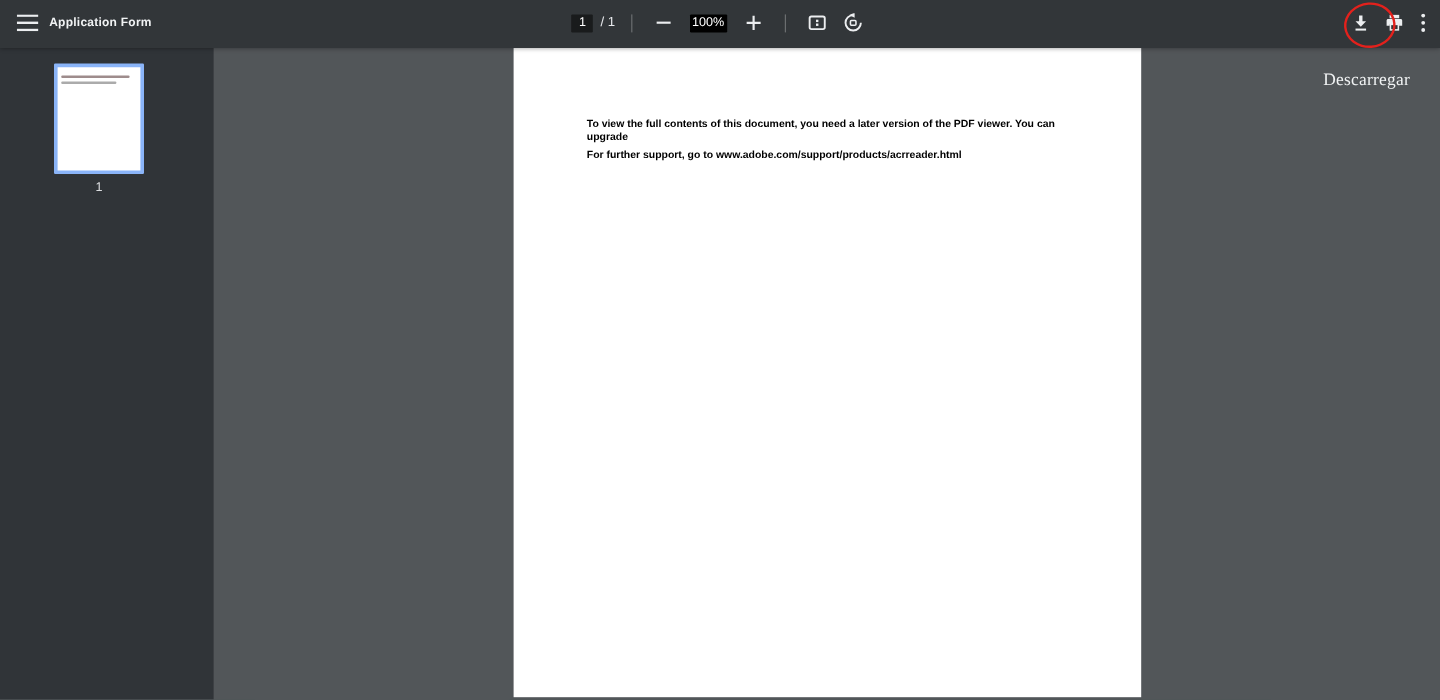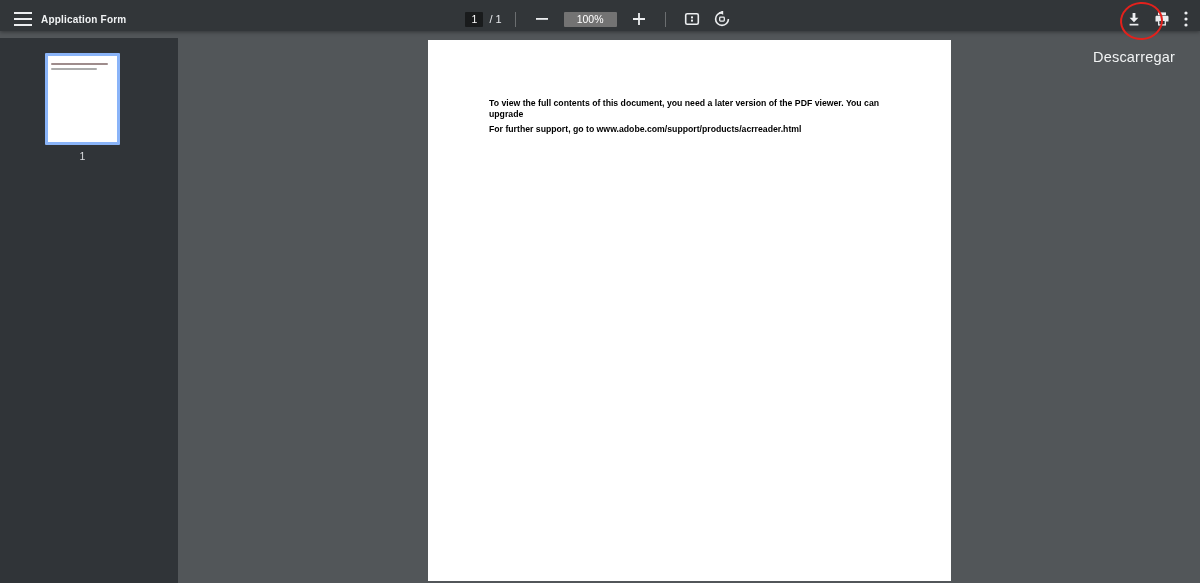--- a/index.html
+++ b/index.html
@@ -4,21 +4,21 @@
 <style>
   html,body{margin:0;padding:0;}
   body{
     width:1200px;height:583px;overflow:hidden;position:relative;
     background:#525659;
     font-family:"Liberation Sans",sans-serif;
     -webkit-font-smoothing:antialiased;
   }
   
   .toolbar{
-    position:absolute;top:0;left:0;width:1200px;height:31px;
+    position:absolute;top:0;left:0;width:1200px;height:40px;
     background:#323639;display:flex;align-items:center;
     box-shadow:0 1px 4px rgba(0,0,0,.4);z-index:10;
   }
   .tb-left{position:absolute;left:0;top:0;height:38px;display:flex;align-items:center;padding-left:10px;}
   .icon-btn{
     background:none;border:none;padding:0;margin:0;cursor:pointer;
     display:flex;align-items:center;justify-content:center;
     width:26px;height:26px;border-radius:50%;
   }
   .icon-btn svg{display:block;}
@@ -33,23 +33,23 @@
   }
   .tb-center *{pointer-events:auto;}
   .page-input{
     width:18px;height:15px;background:#191b1c;border:none;border-radius:1px;
     color:#fff;font-size:10.5px;text-align:center;
     font-family:"Liberation Sans",sans-serif;padding:0;
   }
   .page-total{color:#e8eaed;font-size:11px;margin-left:6px;white-space:nowrap;}
   .tb-sep{width:1px;height:15px;background:rgba(255,255,255,.28);margin:0 13px;}
   .zoom-box{
-    min-width:31px;height:15px;background:#737373;border-radius:1px;
+    min-width:31px;height:15px;background:#000000;border-radius:1px;
     color:#fff;font-size:10.5px;display:flex;align-items:center;justify-content:center;
-    margin:0 9px;padding:0 11px;
+    margin:0 9px;padding:0 0;
   }
   .tb-right{
     position:absolute;right:0;top:0;height:38px;display:flex;align-items:center;
     padding-right:5px;
   }
   .tb-right .icon-btn{margin-left:2px;}
   .kebab-btn{width:18px;}
   
   .red-annotation{
     position:absolute;left:1120px;top:2px;width:39px;height:34px;
@@ -77,22 +77,22 @@
   .pdf-page{
     position:absolute;left:250px;top:2px;width:523px;height:541px;background:#ffffff;
   }
   .pdf-text{
     position:absolute;left:61px;top:58px;width:410px;
     color:#000;font-size:8.7px;line-height:11.4px;letter-spacing:0;
   }
   .pdf-text p{margin:0;}
   .pdf-text p + p{margin-top:3px;}
   .download-tooltip{
-    position:absolute;top:49px;right:25px;
-    color:#f1f3f4;font-size:14.5px;letter-spacing:.2px;z-index:15;
+    position:absolute;top:59px;right:25px;
+    color:#f1f3f4;font-size:14.5px;letter-spacing:.2px;z-index:15;font-family:Liberation Serif, serif;
   }
 </style>
 </head>
 <body>
 
 <header class="toolbar">
 
   <div class="tb-left">
     <button class="icon-btn" title="">
       <span>

